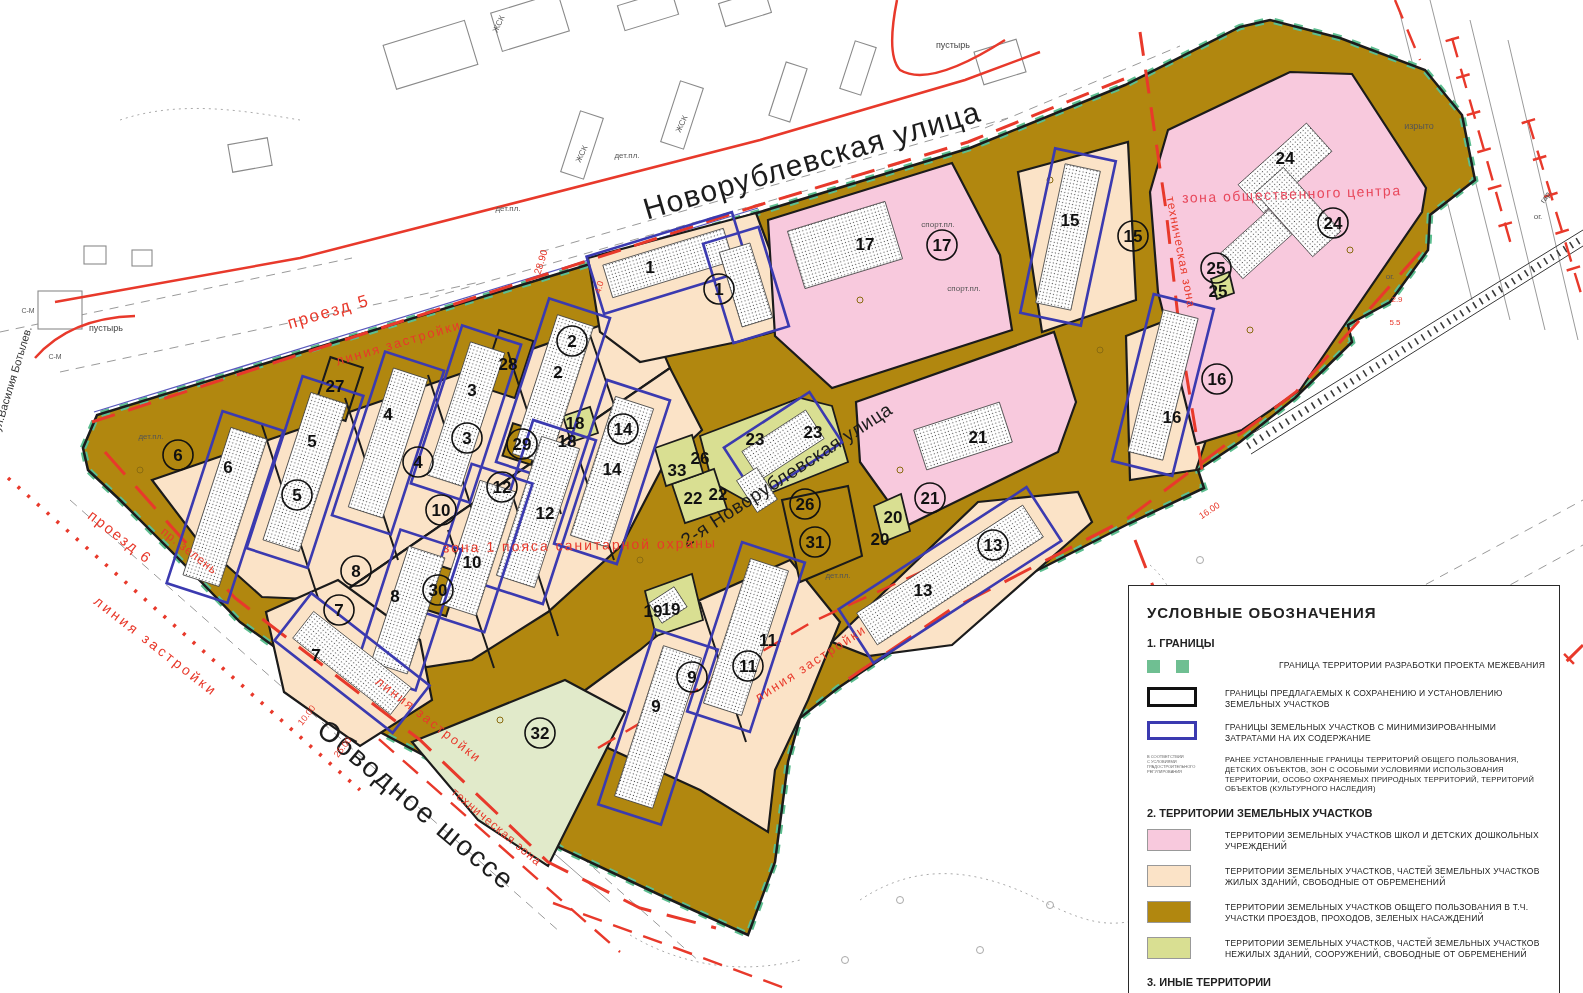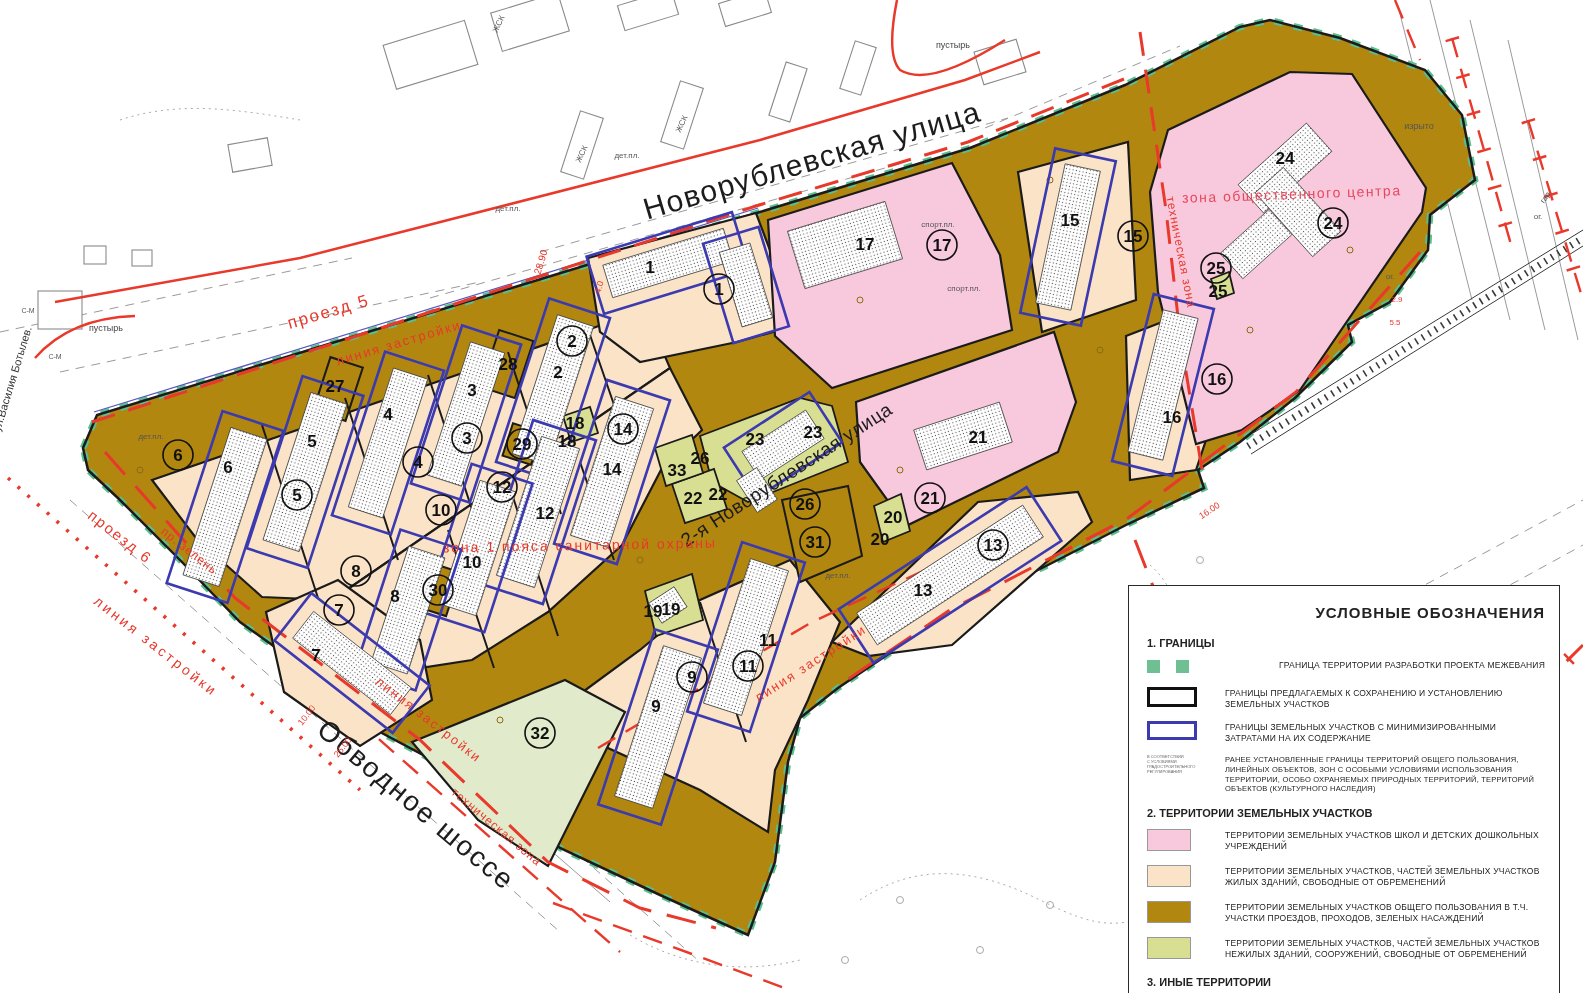--- a/index.html
+++ b/index.html
@@ -31,21 +31,21 @@
   .sep {stroke:#1b1b1b;stroke-width:2;fill:none}
   .bl  {fill:none;stroke:#3b3ab0;stroke-width:2.6}
   .bld {fill:url(#bh);stroke:#444;stroke-width:0.8}
   .pc  {fill:none;stroke:#111;stroke-width:1.6}
   .pn  {font-weight:bold;font-size:17px;fill:#111;text-anchor:middle}
 
   
   .legend{position:absolute;left:1128px;top:585px;width:432px;height:430px;
           background:#fff;border:1.5px solid #2a2a2a;box-sizing:border-box;
           padding:12px 14px 10px 18px;color:#222;}
-  .lg-title{text-align:right;font-weight:bold;font-size:15px;letter-spacing:1px;margin:6px 0 16px;}
+  .lg-title{text-align:left;font-weight:bold;font-size:15px;letter-spacing:1px;margin:6px 0 16px;}
   .lg-h{font-weight:bold;font-size:11px;margin:13px 0 9px;}
   .lg-row{display:flex;align-items:flex-start;margin-bottom:9px;justify-content:space-between;}
   .sw{width:78px;flex:0 0 78px;padding-top:1px;}
   .tx{font-size:8.5px;line-height:1.3;letter-spacing:.2px;padding-top:2px;}
   .gsq{display:inline-block;width:13px;height:13px;background:#6fbf92;margin-right:16px;}
   .rect-black{display:inline-block;width:44px;height:14px;border:3.5px solid #111;background:#fff;}
   .rect-blue{display:inline-block;width:44px;height:13px;border:3px solid #3b3ab0;background:#fff;}
   .tiny-sym{font-size:4px;line-height:1.25;color:#666;width:64px;white-space:pre-line;}
   .csw{display:inline-block;width:42px;height:20px;border:1px solid #999;}
 </style>
@@ -589,21 +589,21 @@
   </div>
   <div class="lg-row">
     <div class="sw"><span class="rect-blue"></span></div>
     <div class="tx">ГРАНИЦЫ ЗЕМЕЛЬНЫХ УЧАСТКОВ С МИНИМИЗИРОВАННЫМИ ЗАТРАТАМИ НА ИХ СОДЕРЖАНИЕ</div>
   </div>
   <div class="lg-row">
     <div class="sw tiny-sym">В СООТВЕТСТВИИ
 С УСЛОВИЯМИ
 ГРАДОСТРОИТЕЛЬНОГО
 РЕГУЛИРОВАНИЯ</div>
-    <div class="tx" style="font-size:7.5px">РАНЕЕ УСТАНОВЛЕННЫЕ ГРАНИЦЫ ТЕРРИТОРИЙ ОБЩЕГО ПОЛЬЗОВАНИЯ, ЛИНЕЙНЫХ ОБЪЕКТОВ, ЗОН С ОСОБЫМИ УСЛОВИЯМИ ИСПОЛЬЗОВАНИЯ ТЕРРИТОРИИ, ОСОБО ОХРАНЯЕМЫХ ПРИРОДНЫХ ТЕРРИТОРИЙ, ТЕРРИТОРИЙ ОБЪЕКТОВ (КУЛЬТУРНОГО НАСЛЕДИЯ)</div>
+    <div class="tx" style="font-size:7.5px">РАНЕЕ УСТАНОВЛЕННЫЕ ГРАНИЦЫ ТЕРРИТОРИЙ ОБЩЕГО ПОЛЬЗОВАНИЯ, ДЕТСКИХ ОБЪЕКТОВ, ЗОН С ОСОБЫМИ УСЛОВИЯМИ ИСПОЛЬЗОВАНИЯ ТЕРРИТОРИИ, ОСОБО ОХРАНЯЕМЫХ ПРИРОДНЫХ ТЕРРИТОРИЙ, ТЕРРИТОРИЙ ОБЪЕКТОВ (КУЛЬТУРНОГО НАСЛЕДИЯ)</div>
   </div>
 
   <div class="lg-h">2. ТЕРРИТОРИИ ЗЕМЕЛЬНЫХ УЧАСТКОВ</div>
   <div class="lg-row">
     <div class="sw"><span class="csw" style="background:#f8c9dd"></span></div>
     <div class="tx">ТЕРРИТОРИИ ЗЕМЕЛЬНЫХ УЧАСТКОВ ШКОЛ И ДЕТСКИХ ДОШКОЛЬНЫХ УЧРЕЖДЕНИЙ</div>
   </div>
   <div class="lg-row">
     <div class="sw"><span class="csw" style="background:#fbe3c7"></span></div>
     <div class="tx">ТЕРРИТОРИИ ЗЕМЕЛЬНЫХ  УЧАСТКОВ, ЧАСТЕЙ ЗЕМЕЛЬНЫХ УЧАСТКОВ ЖИЛЫХ ЗДАНИЙ, СВОБОДНЫЕ ОТ ОБРЕМЕНЕНИЙ</div>

